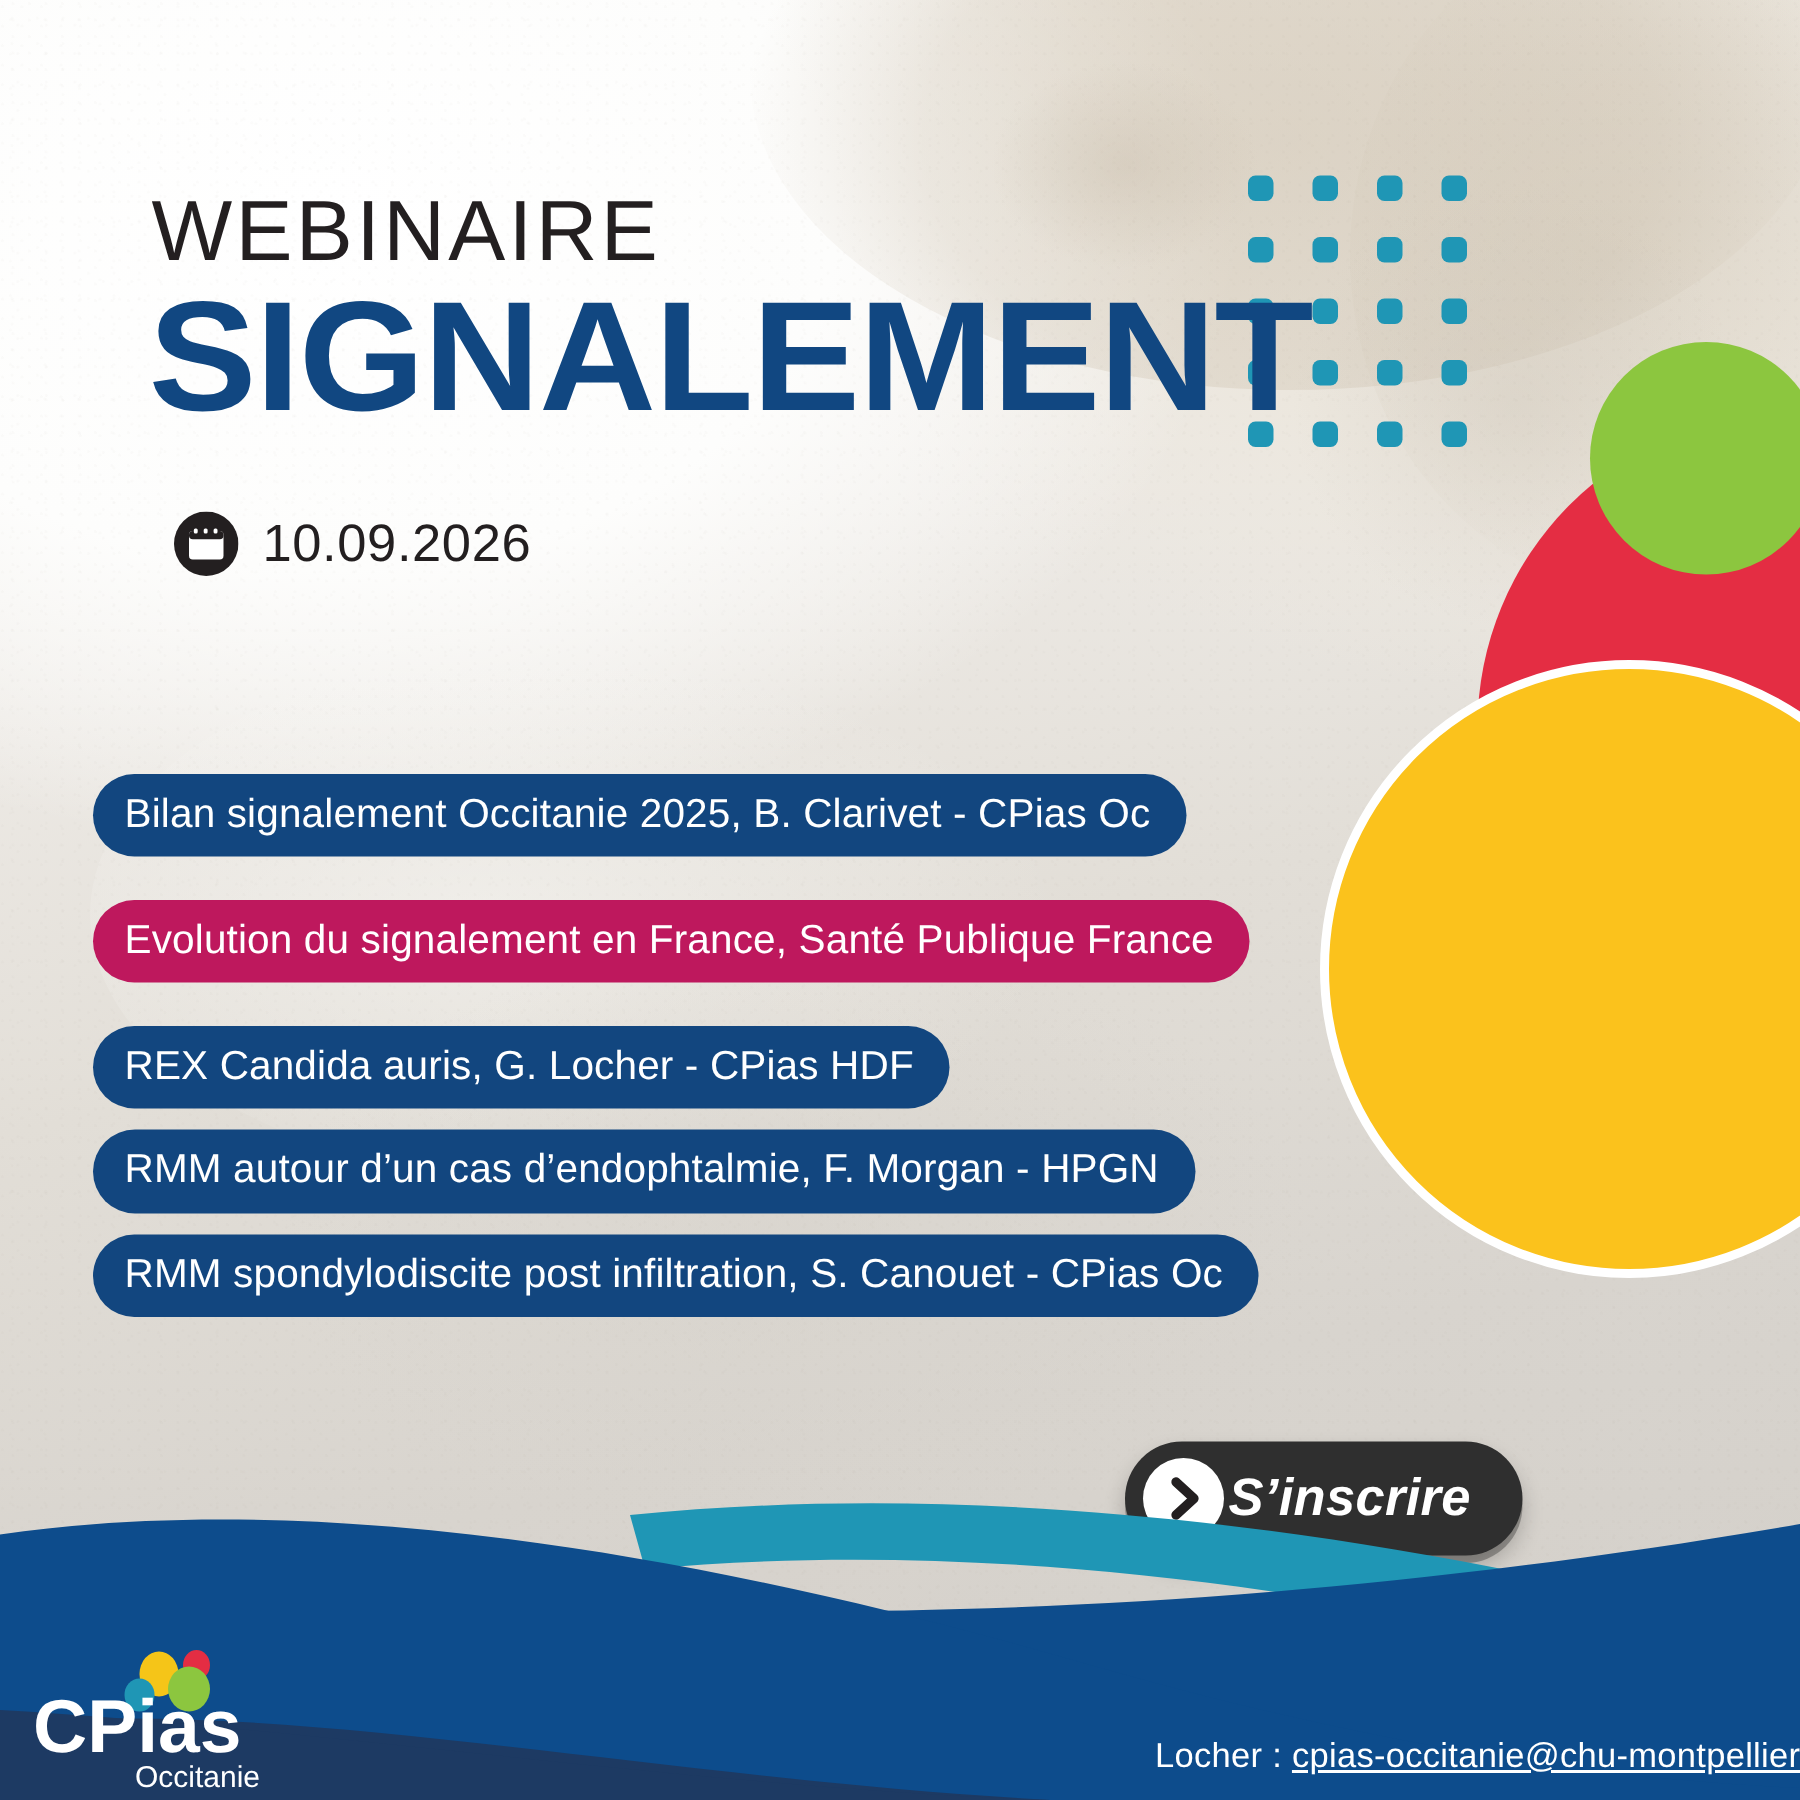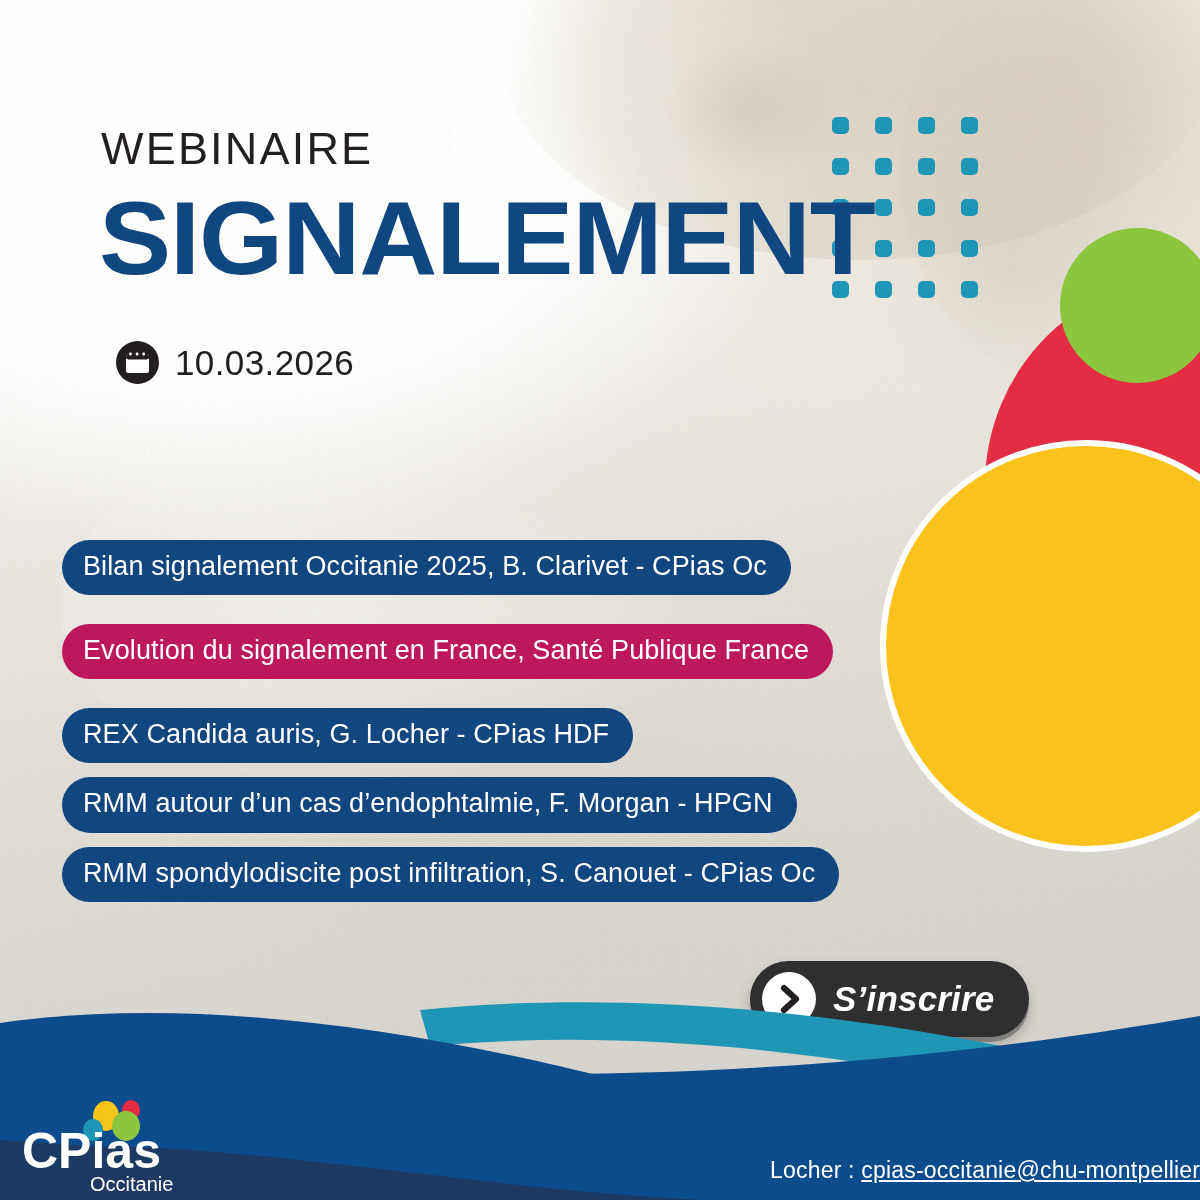--- a/index.html
+++ b/index.html
@@ -73,21 +73,21 @@
     column-gap: 26px;
     row-gap: 24px;
   }
   .dot { width: 17px; height: 17px; border-radius: 5px; }
 
   
   .kicker {
     position: absolute;
     left: 101px;
     top: 126px;
-    font-size: 45px;
+    font-size: 57px;
     font-weight: 400;
     letter-spacing: 2.2px;
     color: #231f20;
     line-height: 1;
   }
   .headline {
     position: absolute;
     left: 99px;
     top: 186px;
     font-size: 104px;
@@ -133,21 +133,21 @@
   .pill-row { margin-bottom: 29px; }
   .pill-row.tight { margin-bottom: 14px; }
 
   
   .cta {
     position: absolute;
     left: 750px;
     top: 961px;
     display: flex;
     align-items: center;
-    gap: 17px;
+    gap: 3px;
     background: #2f2f2f;
     border-radius: 40px;
     padding: 11px 34px 11px 12px;
     box-shadow: 0 5px 0 rgba(0,0,0,0.28), 0 8px 14px rgba(0,0,0,0.22);
     cursor: pointer;
   }
   .cta-circle {
     width: 54px; height: 54px;
     border-radius: 50%;
     background: #ffffff;
@@ -232,27 +232,27 @@
         <rect x="10" y="13" width="23" height="19" rx="2.5" fill="#ffffff"></rect>
         <rect x="10" y="13" width="23" height="5.5" rx="2.5" fill="#231f20"></rect>
         <rect x="13.6" y="10" width="2.6" height="5.5" rx="1.3" fill="#231f20"></rect>
         <rect x="20.2" y="10" width="2.6" height="5.5" rx="1.3" fill="#231f20"></rect>
         <rect x="26.8" y="10" width="2.6" height="5.5" rx="1.3" fill="#231f20"></rect>
         <rect x="13.2" y="11.4" width="2.6" height="3.2" rx="1" fill="#ffffff"></rect>
         <rect x="19.8" y="11.4" width="2.6" height="3.2" rx="1" fill="#ffffff"></rect>
         <rect x="26.4" y="11.4" width="2.6" height="3.2" rx="1" fill="#ffffff"></rect>
       </svg>
     </span>
-    <span class="meta-text">10.03.2026</span>
+    <span class="meta-text">10.09.2026</span>
   </div>
 
 
   <div class="pill-list">
     <div class="pill-row">
-      <span class="pill" style="background: rgb(18, 70, 127); margin-top: 24px;">Bilan signalement Occitanie 2025, B. Clarivet - CPias Oc</span>
+      <span class="pill" style="background: rgb(18, 70, 127);">Bilan signalement Occitanie 2025, B. Clarivet - CPias Oc</span>
     </div>
     <div class="pill-row">
       <span class="pill" style="background: #be185d;">Evolution du signalement en France, Santé Publique France</span>
     </div>
     <div class="pill-row tight">
       <span class="pill" style="background: rgb(18, 70, 127);">REX Candida auris, G. Locher - CPias HDF</span>
     </div>
     <div class="pill-row tight">
       <span class="pill" style="background: rgb(18, 70, 127);">RMM autour d’un cas d’endophtalmie, F. Morgan - HPGN</span>
     </div>

